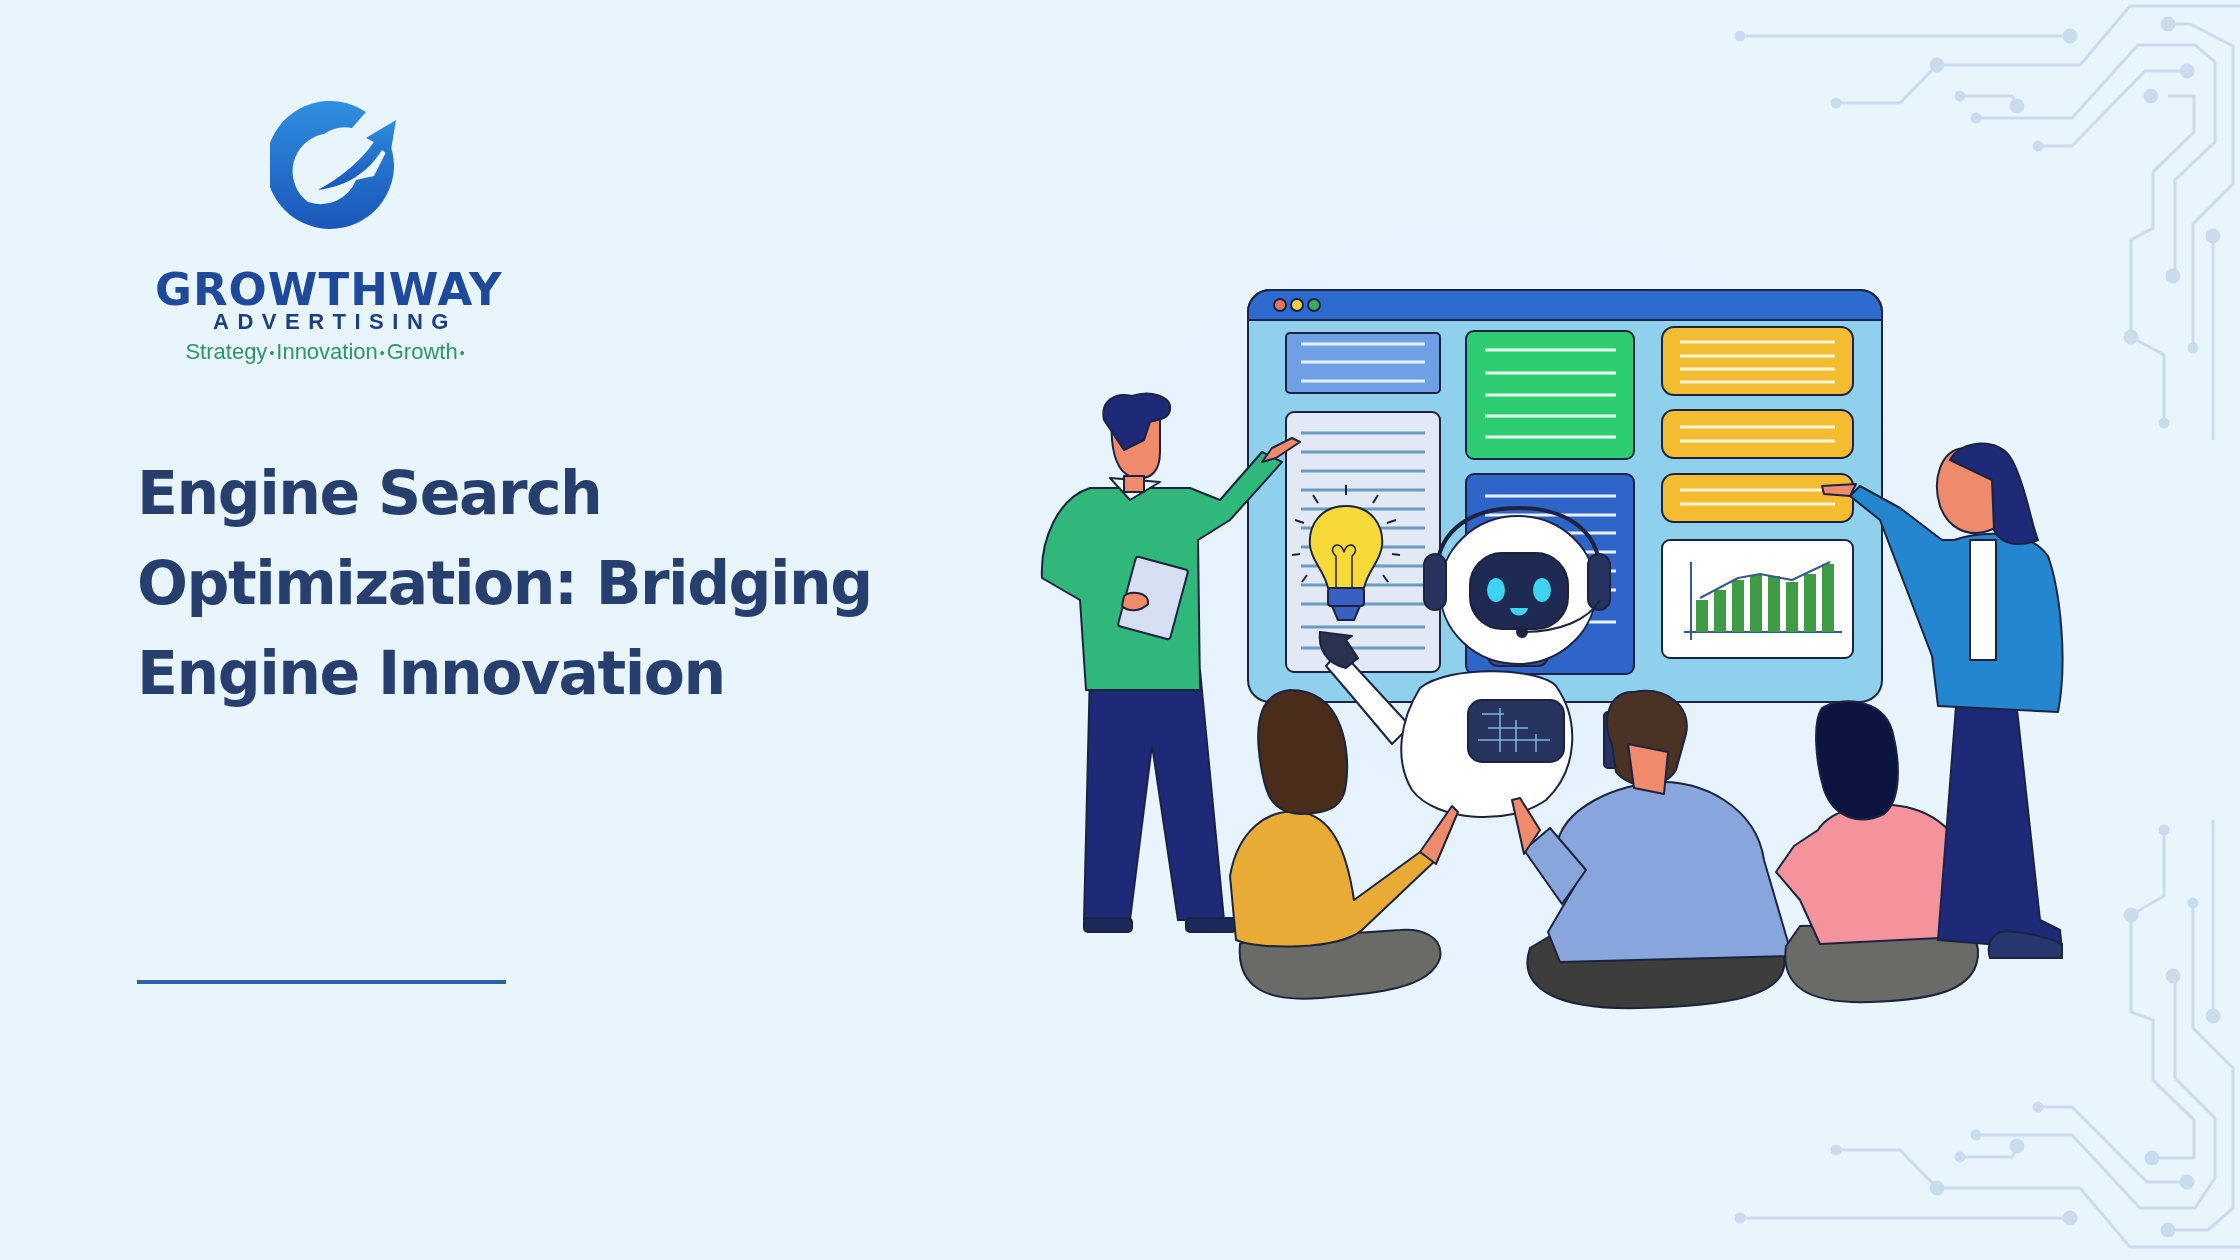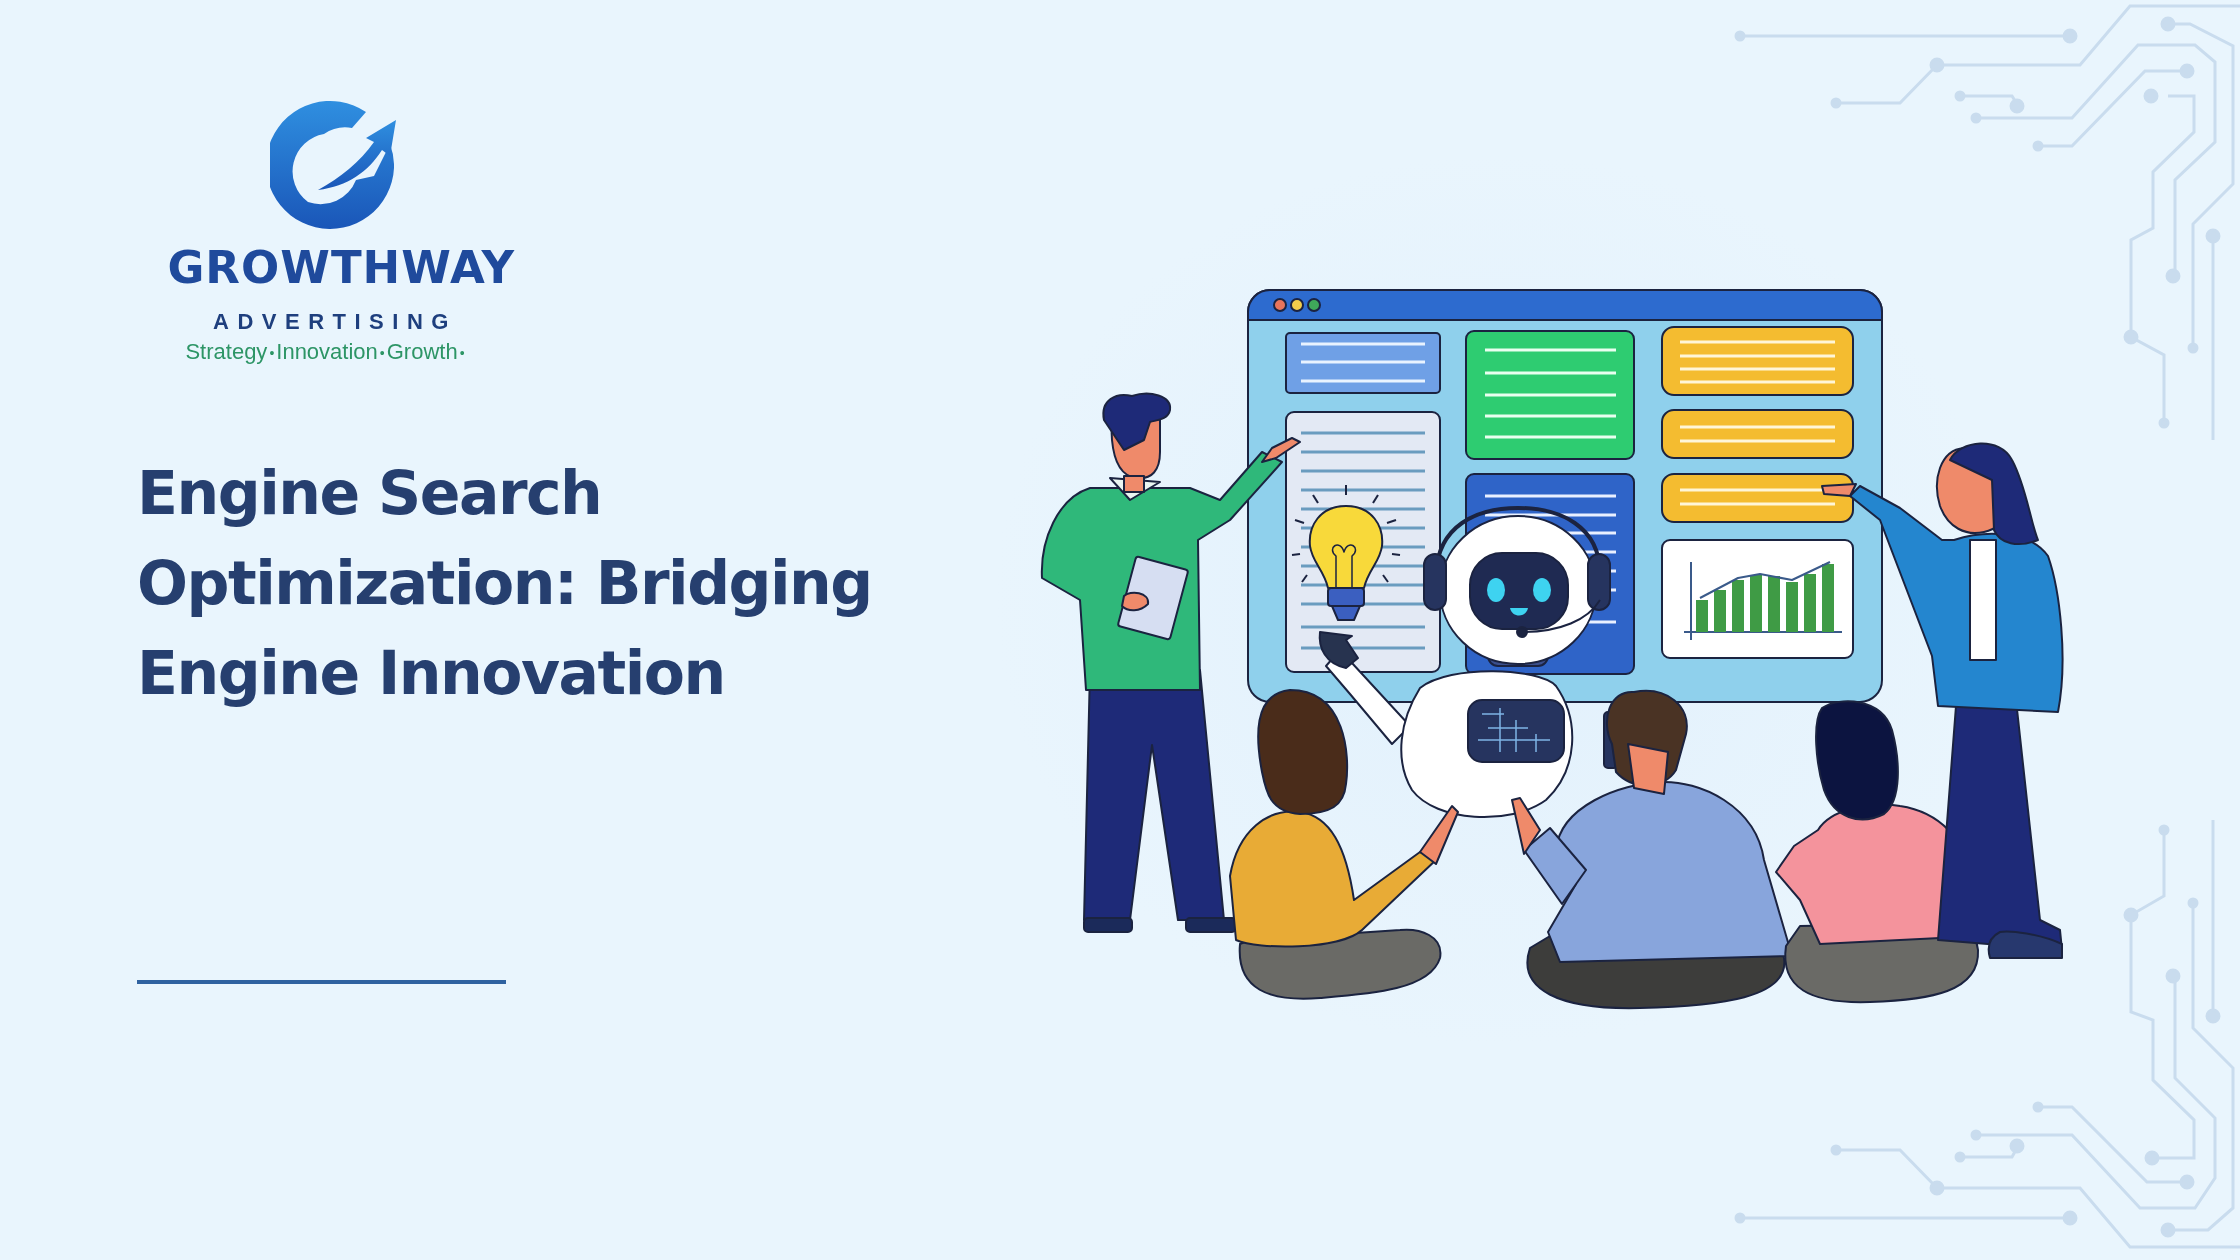--- a/index.html
+++ b/index.html
@@ -9,21 +9,21 @@
     font-family:"Liberation Sans", sans-serif;
   }
   .abs { position:absolute; }
   .glow {
     position:absolute; left:990px; top:150px; width:1020px; height:900px;
     border-radius:50%;
     background:radial-gradient(ellipse at center, rgba(225,240,252,0.9) 0%, rgba(233,245,253,0) 70%);
   }
   .logo-icon { left:270px; top:98px; width:134px; height:144px; }
   .brand-name {
-    left:155px; top:242px; width:360px; text-align:right;
+    left:155px; top:264px; width:360px; text-align:left;
     font-family:"DejaVu Sans", sans-serif; font-weight:bold;
     font-size:45px; color:#1f4a9c; letter-spacing:1px; line-height:52px;
   }
   .brand-sub {
     left:155px; top:308px; width:360px; text-align:center;
     font-family:"Liberation Sans", sans-serif; font-weight:bold;
     font-size:22px; color:#1e3f7e; letter-spacing:8.5px; line-height:28px;
   }
   .brand-tag {
     left:141px; top:338px; width:370px; text-align:center;

